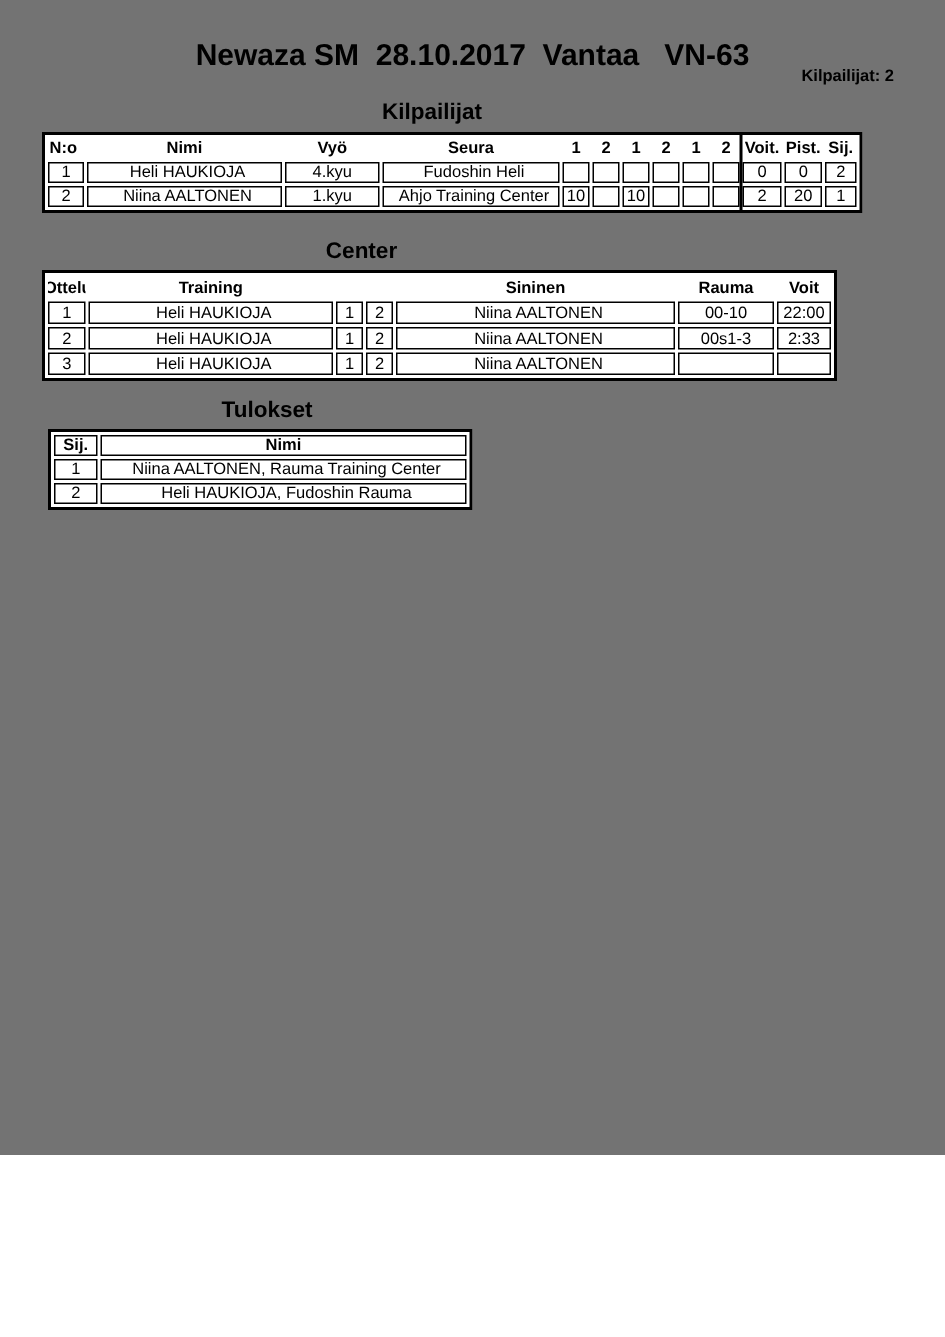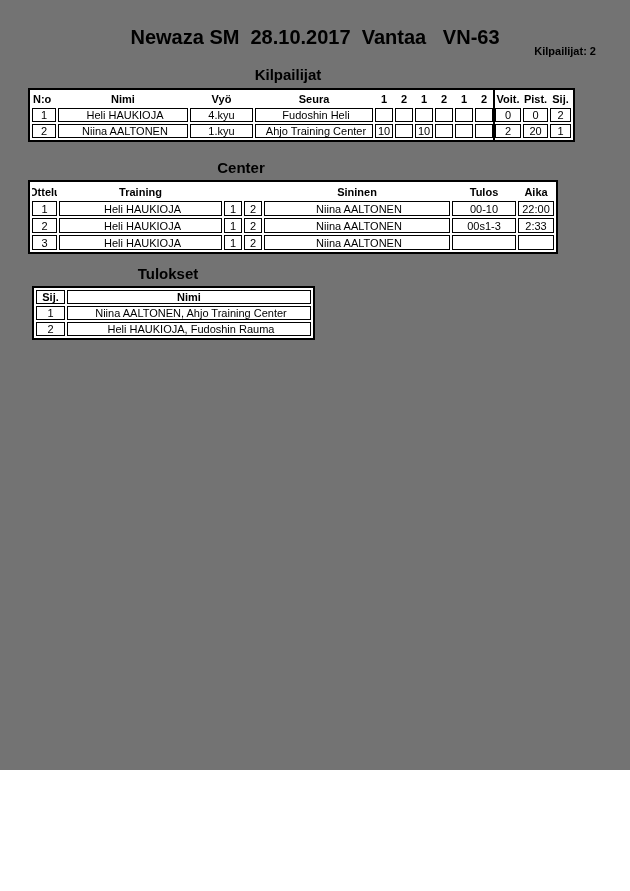--- a/index.html
+++ b/index.html
@@ -8,21 +8,21 @@
   .page { position:relative; width:630px; height:770px; background:#737373; overflow:hidden; }
 
   .title { position:absolute; top:26px; left:0; width:630px; text-align:center;
            font-size:20px; font-weight:bold; white-space:pre; }
   .comp-count { position:absolute; top:45px; right:34px; font-size:11px; font-weight:bold; }
 
   .section-heading { position:absolute; font-size:15px; font-weight:bold;
                      transform:translateX(-50%); white-space:nowrap; }
   .h-competitors { left:276px; top:66px;padding-left:24px; }
   .h-matches     { left:241px; top:159px; }
-  .h-results     { left:168px; top:265px; }
+  .h-results     { left:178px; top:265px; }
 
   .twrap { position:absolute; }
   .twrap-competitors { left:28px; top:88px; }
   .twrap-matches     { left:28px; top:180px; }
   .twrap-results     { left:32px; top:286px; }
 
   table { border-collapse:separate; border-spacing:2px; border:2px solid #000;
           table-layout:fixed; background:#fff; }
   .t-competitors { width:547px; }
   .t-matches     { width:530px; }
@@ -131,22 +131,22 @@
           <col style="width:64px">
           <col style="width:36px">
       </colgroup>
       <tbody>
           <tr class="head">
         <td class="clip">Ottelu</td>
         <td>Training</td>
         <td></td>
         <td></td>
         <td>Sininen</td>
-        <td>Tulos</td>
-        <td>Aika</td>
+        <td>Rauma</td>
+        <td>Voit</td>
       </tr>
       <tr>
         <td>1</td>
         <td class="al">Heli HAUKIOJA</td>
         <td>1</td>
         <td>2</td>
         <td class="al">Niina AALTONEN</td>
         <td>00-10</td>
         <td>22:00</td>
       </tr>
@@ -179,21 +179,21 @@
         <col style="width:29px">
           <col style="width:244px">
       </colgroup>
       <tbody>
           <tr class="head">
         <td>Sij.</td>
         <td>Nimi</td>
       </tr>
       <tr>
         <td>1</td>
-        <td class="al">Niina AALTONEN, Ahjo Training Center</td>
+        <td class="al">Niina AALTONEN, Rauma Training Center</td>
       </tr>
       <tr>
         <td>2</td>
         <td class="al">Heli HAUKIOJA, Fudoshin Rauma</td>
       </tr>
     </tbody>
       </table>
   </div>
 
 </div>

